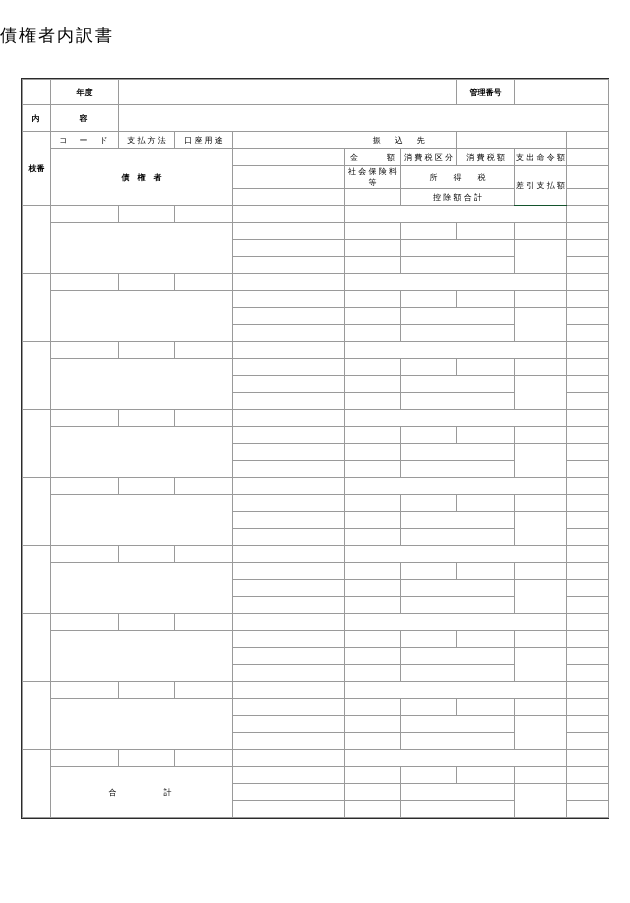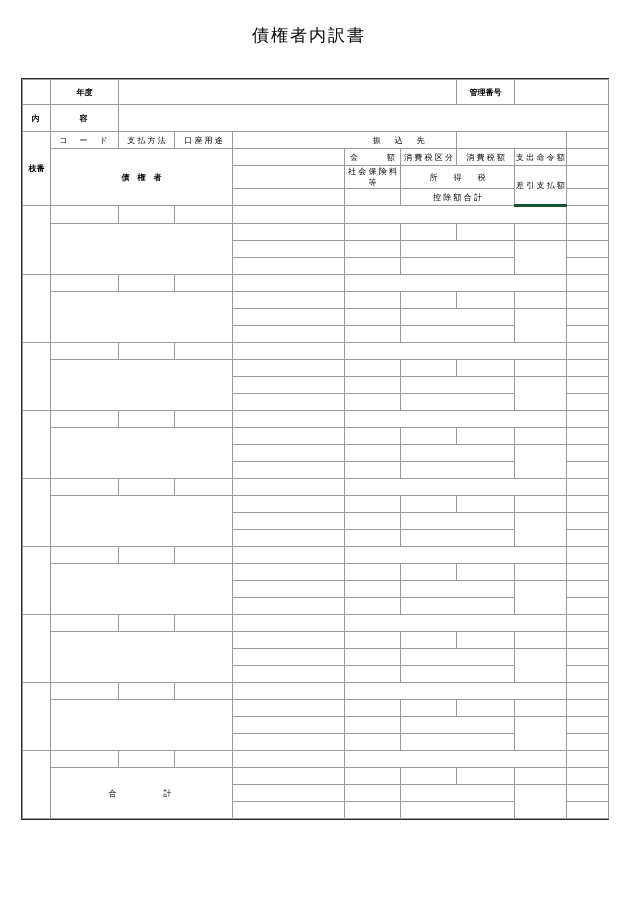--- a/index.html
+++ b/index.html
@@ -18,21 +18,21 @@
     position: relative;
     width: 630px;
     height: 903px;
     box-sizing: border-box;
   }
   .doc-title {
     position: absolute;
     left: 0;
     top: 24px;
     width: 618px;
-    text-align: center;
+    text-align: left;
     font-size: 17px;
     letter-spacing: 2px;
     font-family: "DejaVu Serif", serif;
     font-weight: normal;
   }
   .sheet {
     position: absolute;
     left: 21px;
     top: 78px;
     width: 588px;
@@ -139,21 +139,21 @@
         <td class="c f8 h20">消 費 税 区 分</td>
         <td class="c f8 h20">消 費 税 額</td>
         <td class="c f8 h20">支 出 命 令 額</td>
         <td class="b-right h20"></td>
       </tr>
 
       <tr>
         <td class="h20" colspan="2"></td>
         <td class="c f8 h20">社 会 保 険 料 等</td>
         <td class="c f8 h20" colspan="2">所　　得　　税</td>
-        <td class="h20" rowspan="2" style="border-bottom:3px solid #14532d">
+        <td class="h20" rowspan="2" style="border-bottom:1px solid #14532d">
           <div class="c f8">差 引 支 払 額</div>
         </td>
         <td class="b-right h20"></td>
       </tr>
 
       <tr>
         <td class="h24" colspan="2"></td>
         <td class="h24"></td>
         <td class="c f8 h24" colspan="2">控 除 額 合 計</td>
         <td class="b-right h24"></td>

